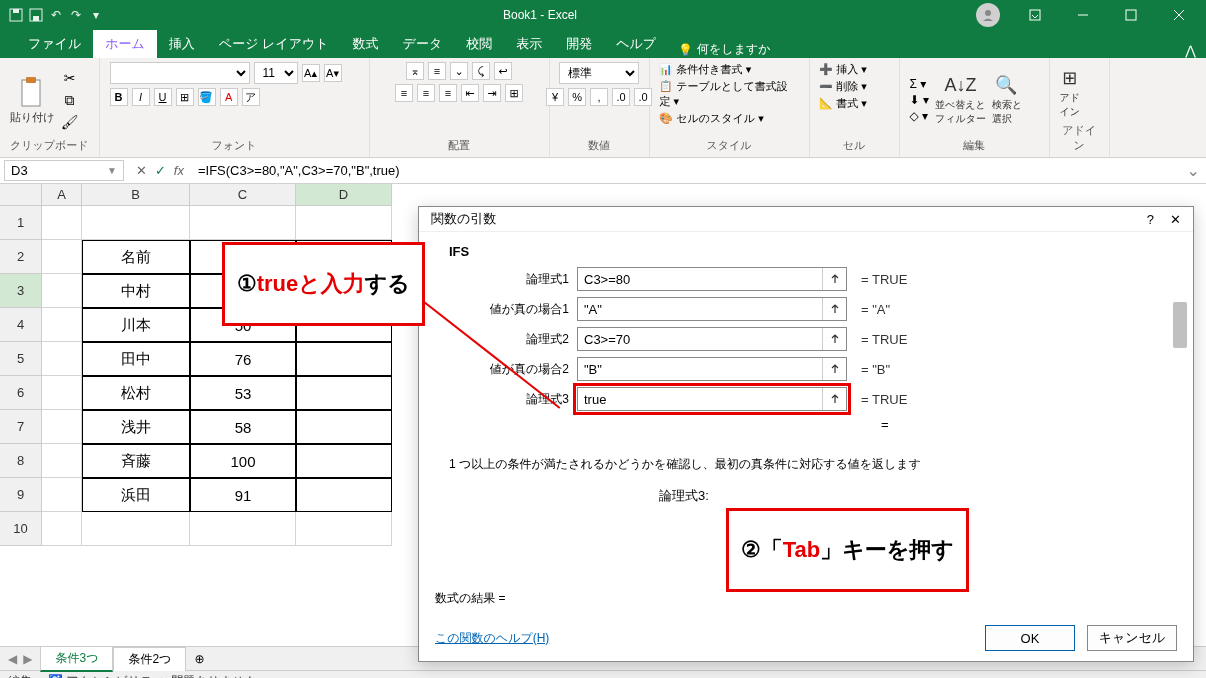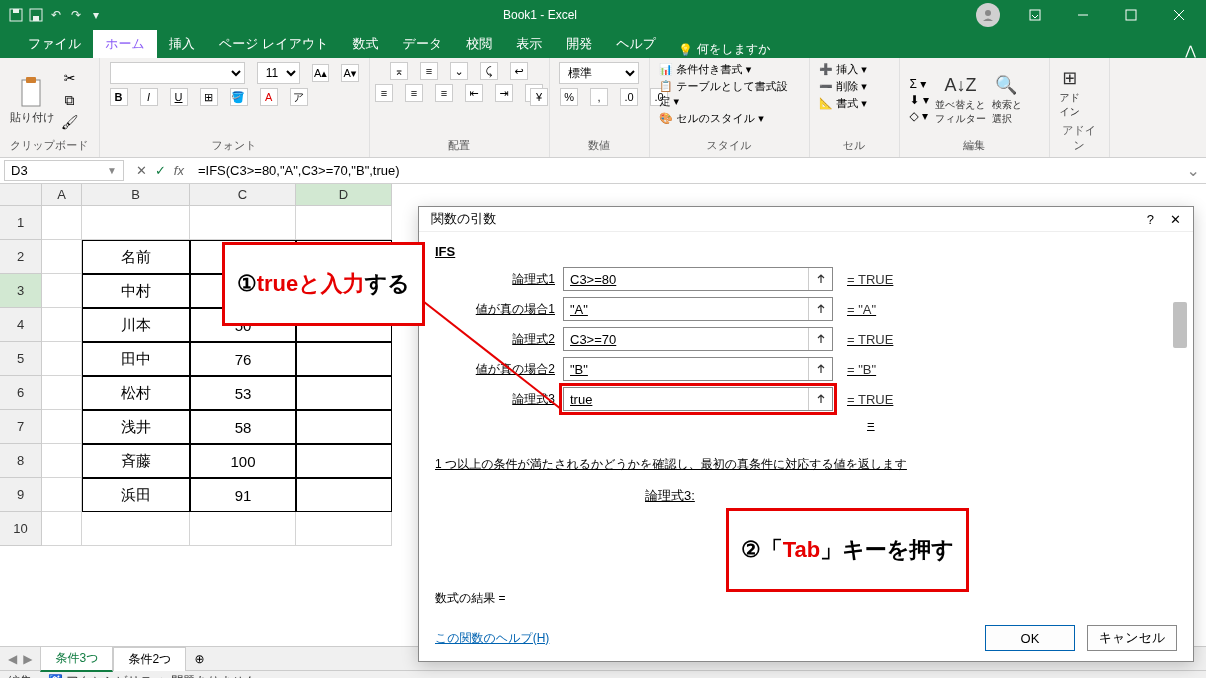--- a/index.html
+++ b/index.html
@@ -20,21 +20,21 @@
 .tab.active { background: #fff; color: #8b5cf6; margin-top: 12px; }
 .tell-me { display: flex; align-items: center; gap: 4px; padding: 0 10px; color: #fff; font-size: 12px; }
 
 
 .ribbon { height: 100px; background: #f3f2f1; border-bottom: 1px solid #d0d0d0; display: flex; }
 .ribbon-group { border-right: 1px solid #e0e0e0; padding: 4px 10px 2px; display: flex; flex-direction: column; justify-content: space-between; }
 .ribbon-group-label { text-align: center; font-size: 11px; color: #595959; padding-bottom: 2px; }
 .ribbon-content { flex: 1; display: flex; align-items: center; gap: 6px; }
 .ribbon-btn { display: flex; flex-direction: column; align-items: center; font-size: 11px; color: #333; gap: 2px; cursor: pointer; }
 .ribbon-icon { width: 18px; height: 18px; display: inline-flex; align-items: center; justify-content: center; font-size: 14px; }
-.ribbon-row { display: flex; gap: 12px; align-items: center; }
+.ribbon-row { display: flex; gap: 4px; align-items: center; }
 .small-icon { width: 18px; height: 18px; border: 1px solid #ccc; display: inline-flex; align-items: center; justify-content: center; font-size: 11px; background: #fff; cursor: pointer; }
 .font-select { border: 1px solid #ccc; background: #fff; font-size: 12px; padding: 1px 4px; height: 22px; }
 
 
 .formulabar { height: 26px; border-bottom: 1px solid #d0d0d0; display: flex; align-items: center; background: #fff; }
 .namebox { width: 120px; border: 1px solid #ccc; margin: 2px 4px; padding: 2px 6px; font-size: 13px; background: #fff; display: flex; align-items: center; justify-content: space-between; }
 .fx-btns { display: flex; gap: 8px; padding: 0 8px; color: #666; }
 .fx-btn { cursor: pointer; font-size: 13px; }
 .formula-input { flex: 1; padding: 2px 6px; font-size: 13px; border: none; outline: none; }
 
@@ -58,21 +58,21 @@
 .sheet-tab { padding: 3px 14px; background: #fff; border: 1px solid #ccc; border-bottom: none; cursor: pointer; }
 .sheet-tab.active { border-bottom: 2px solid #107c41; color: #107c41; }
 .sheet-add { padding: 0 8px; cursor: pointer; }
 
 
 .statusbar { height: 22px; background: #f0f0f0; border-top: 1px solid #ccc; display: flex; align-items: center; font-size: 12px; color: #333; padding: 0 8px; gap: 16px; }
 
 
 .dialog { position: absolute; left: 418px; top: 206px; width: 776px; height: 456px; background: #fff; border: 1px solid #888; box-shadow: 0 4px 16px rgba(0,0,0,0.2); display: flex; flex-direction: column; font-size: 13px; }
 .dialog-title { height: 25px; display: flex; align-items: center; justify-content: space-between; padding: 0 12px; border-bottom: 1px solid #eee; }
-.dialog-body { flex: 1; padding: 12px 16px; position: relative; text-decoration: underline; }
+.dialog-body { flex: 1; padding: 12px 30px; position: relative; }
 .arg-row { display: flex; align-items: center; gap: 8px; margin: 6px 0; }
 .arg-label { width: 120px; text-align: right; font-size: 12px; }
 .arg-input-wrap { width: 270px; display: flex; border: 1px solid #888; position: relative; }
 .arg-input-wrap.highlight { outline: 3px solid #e60000; outline-offset: 1px; }
 .arg-input { flex: 1; border: none; outline: none; padding: 3px 6px; font-size: 13px; height: 22px; }
 .arg-collapse { width: 24px; border-left: 1px solid #ccc; display: flex; align-items: center; justify-content: center; cursor: pointer; }
 .arg-result { font-size: 13px; color: #333; padding-left: 6px; }
 .dialog-desc { margin-top: 24px; font-size: 12px; }
 .dialog-footer { height: 46px; display: flex; align-items: center; justify-content: space-between; padding: 0 16px; }
 .dlg-btn { width: 90px; height: 26px; border: 1px solid #888; background: #fdfdfd; cursor: pointer; font-size: 13px; }

